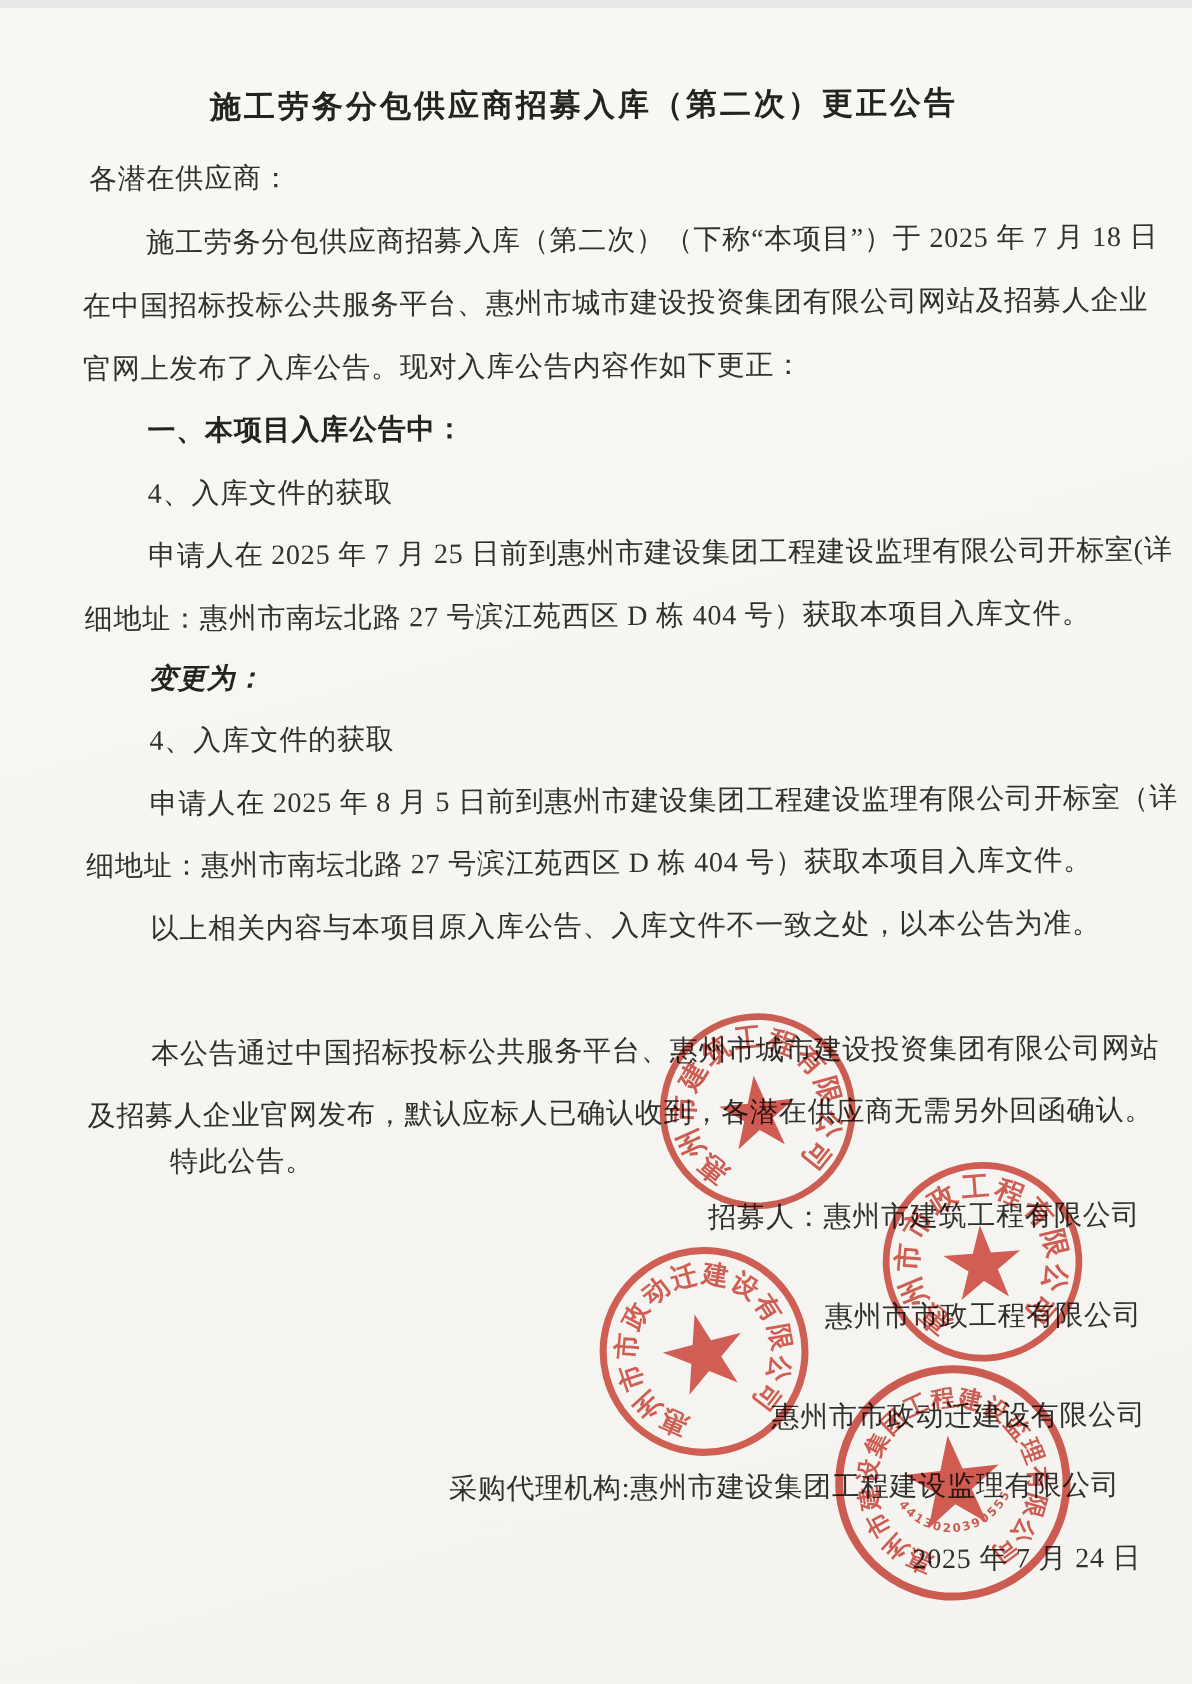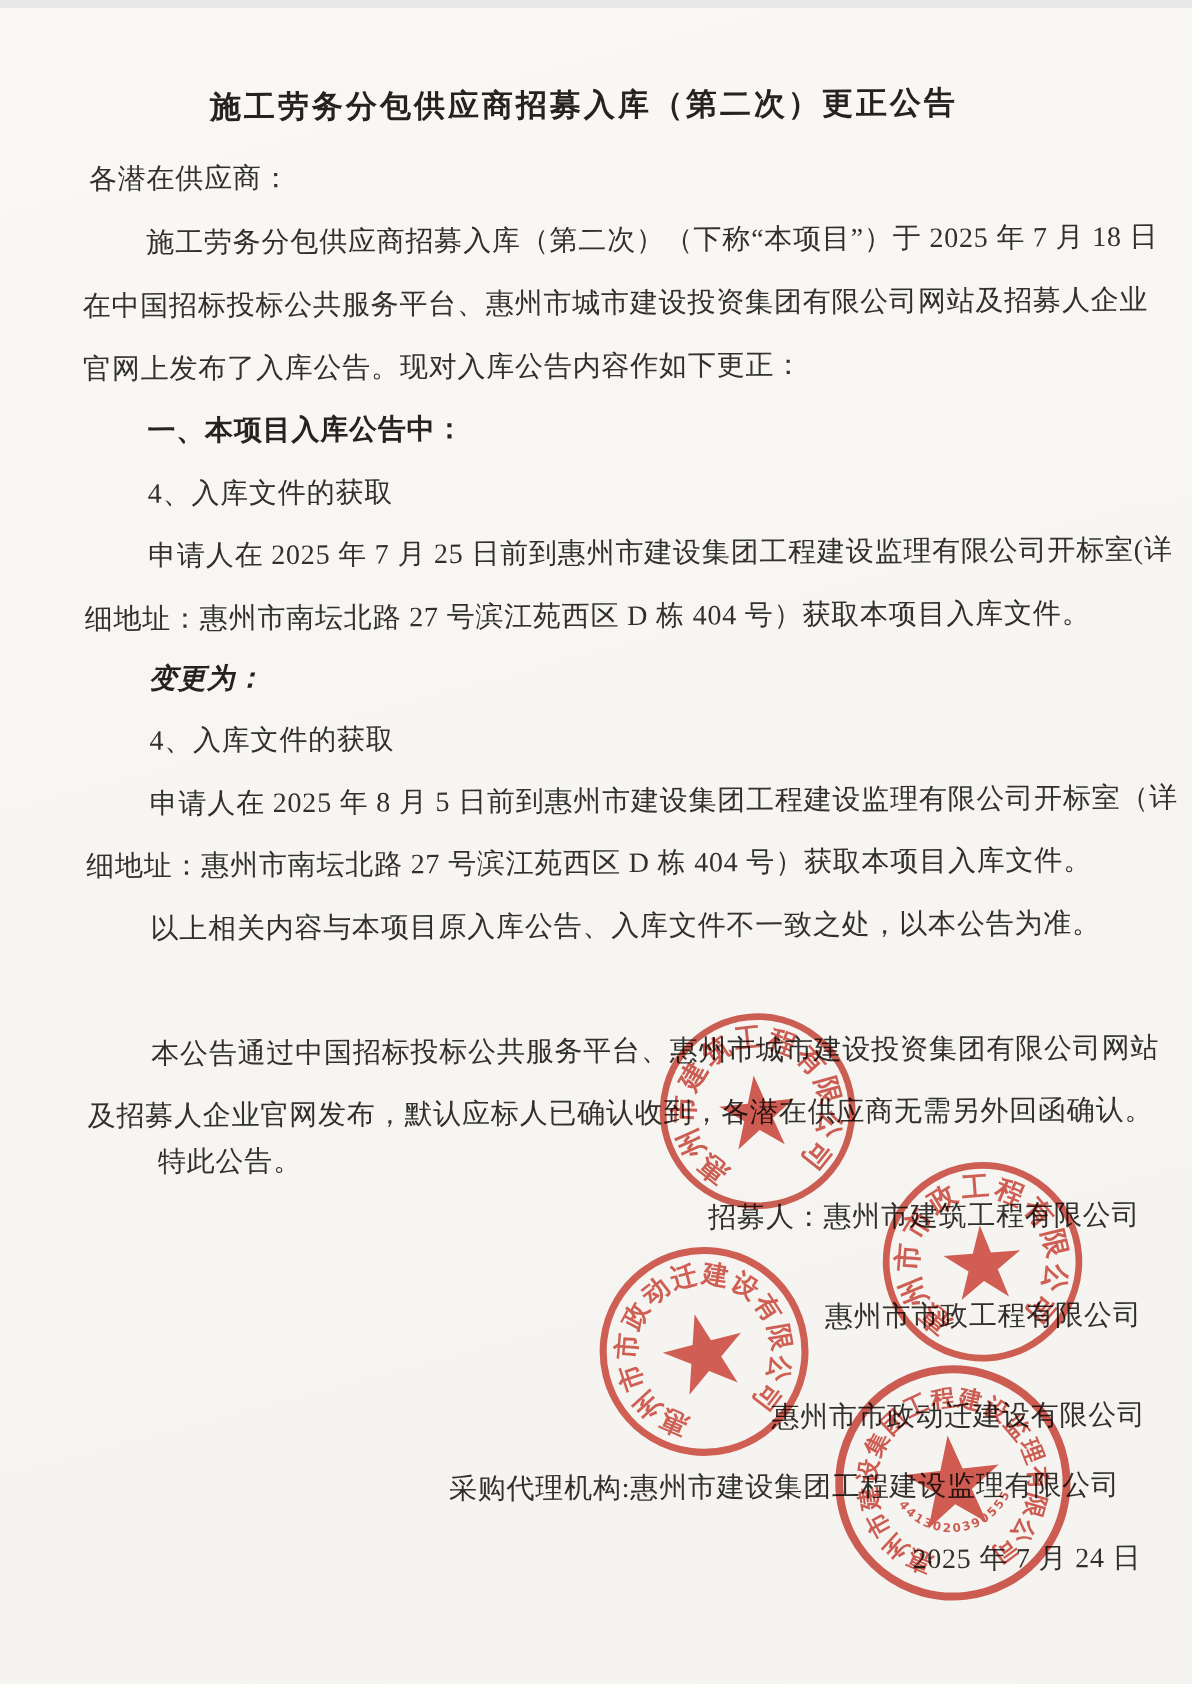--- a/index.html
+++ b/index.html
@@ -48,21 +48,21 @@
     <div class="line bold" style="left:150px; top:647px;font-style:italic;">变更为：</div>
 
     <div class="line" style="left:150px; top:709px;">4、入库文件的获取</div>
     <div class="line" style="left:150px; top:772px;">申请人在 2025 年 8 月 5 日前到惠州市建设集团工程建设监理有限公司开标室（详</div>
     <div class="line" style="left:86px;  top:834px;">细地址：惠州市南坛北路 27 号滨江苑西区 D 栋 404 号）获取本项目入库文件。</div>
 
     <div class="line" style="left:150px; top:897px;">以上相关内容与本项目原入库公告、入库文件不一致之处，以本公告为准。</div>
 
     <div class="line" style="left:150px; top:1022px;">本公告通过中国招标投标公共服务平台、惠州市城市建设投资集团有限公司网站</div>
     <div class="line" style="left:86px;  top:1084px;">及招募人企业官网发布，默认应标人已确认收到，各潜在供应商无需另外回函确认。</div>
-    <div class="line" style="left:156px; top:1130px;">特此公告。</div>
+    <div class="line" style="left:168px; top:1130px;">特此公告。</div>
 
     <div class="line" style="left:706px; top:1189px;">招募人：惠州市建筑工程有限公司</div>
     <div class="line" style="left:822px; top:1289px;">惠州市市政工程有限公司</div>
     <div class="line" style="left:768px; top:1389px;">惠州市市政动迁建设有限公司</div>
     <div class="line" style="left:445px; top:1459px;">采购代理机构:惠州市建设集团工程建设监理有限公司</div>
     <div class="line" style="left:908px; top:1532px;">2025 年 7 月 24 日</div>
 
     <svg class="stamp" style="left:652px; top:1000px; width:208px; height:208px; transform:rotate(-6deg);" viewBox="0 0 220 220">
       <defs>
         <path id="sealArc1" d="M 110,178 A 68,68 0 1 1 110,42 A 68,68 0 1 1 110,178"></path>

